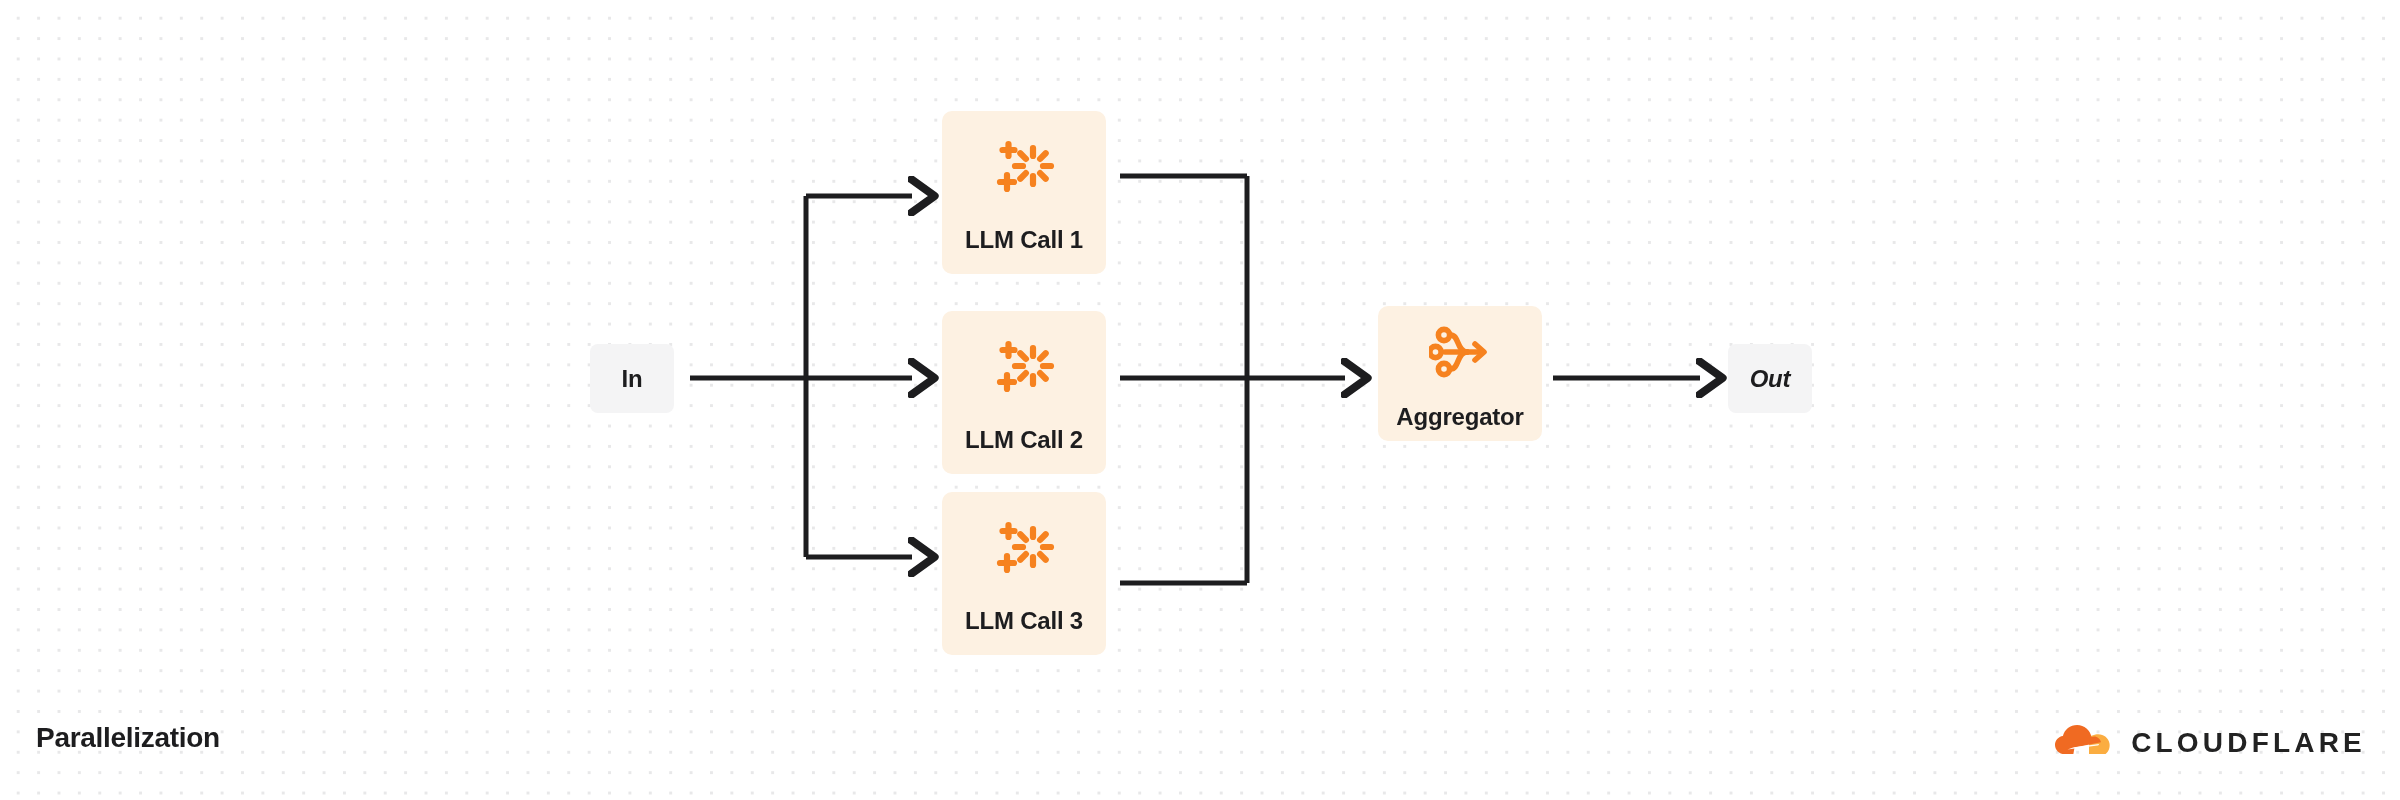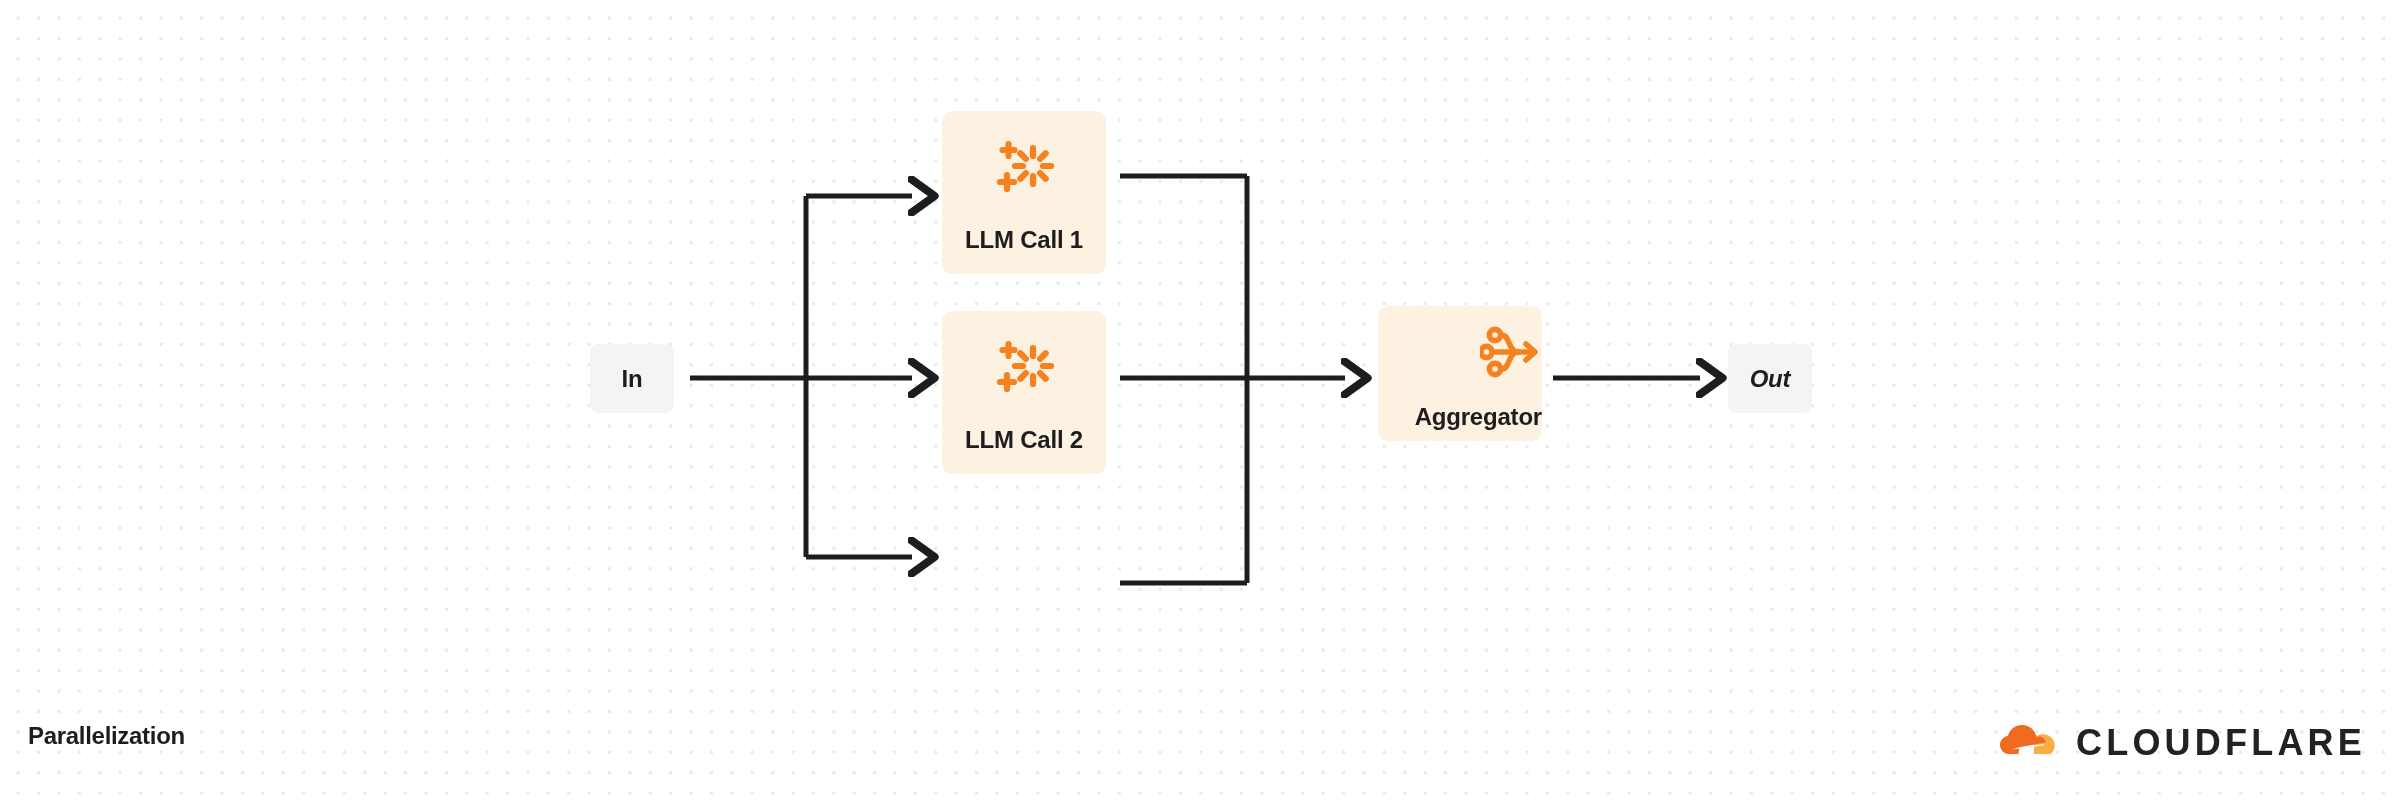--- a/index.html
+++ b/index.html
@@ -57,60 +57,60 @@
     letter-spacing: -0.2px;
     line-height: 1;
   }
 
   .card-node {
     background-color: #fdf1e2;
     border-radius: 10px;
     width: 164px;
   }
   .card-llm { height: 163px; padding-top: 2px; }
-  .card-agg { height: 135px; padding-top: 4px; align-items: flex-end; }
+  .card-agg { height: 135px; padding-top: 4px; }
 
   .card-icon {
     display: block;
   }
   .card-label {
     font-size: 24px;
     font-weight: 700;
     color: #1d1d1f;
     letter-spacing: -0.2px;
     line-height: 1;
     white-space: nowrap;
   }
   .card-llm .card-label { margin-top: 26px; }
   .card-agg .card-label { margin-top: 20px; }
 
   
   #title {
     position: absolute;
-    left: 28px;
+    left: 36px;
     top: 724px;
-    font-size: 24px;
+    font-size: 28px;
     font-weight: 700;
     color: #1d1d1f;
     letter-spacing: -0.3px;
     line-height: 1;
   }
 
   #logo {
     position: absolute;
     right: 34px;
     top: 722px;
     display: flex;
     align-items: center;
     gap: 14px;
     height: 42px;
   }
   #logo-mark { display: block; }
   #logo-word {
-    font-size: 36px;
+    font-size: 28px;
     font-weight: 700;
     color: #222222;
     letter-spacing: 4.2px;
     line-height: 1;
     text-align: center;
   }
 </style>
 </head>
 <body>
 
@@ -195,20 +195,43 @@
           <path d="M 9.5 14 L 21.5 14"></path>
           <path d="M 15.5 8 L 15.5 20"></path>
           <path d="M 7 46 L 21 46"></path>
           <path d="M 14 39 L 14 53"></path>
         </g>
       </svg>
     </span>
     <span class="card-label">LLM Call 2</span>
   </div>
 
+  <div class="node card-node card-llm" style="left:942px; top:492px;">
+    <span class="card-icon">
+      <svg width="62" height="62" viewBox="0 0 62 62" xmlns="http://www.w3.org/2000/svg">
+        <g stroke="#f6821f" stroke-width="6.2" stroke-linecap="round" fill="none">
+          <path d="M 40 12 L 40 20"></path>
+          <path d="M 40 40 L 40 48"></path>
+          <path d="M 22 30 L 30 30"></path>
+          <path d="M 50 30 L 58 30"></path>
+          <path d="M 27.3 17.3 L 32.9 22.9"></path>
+          <path d="M 47.1 37.1 L 52.7 42.7"></path>
+          <path d="M 52.7 17.3 L 47.1 22.9"></path>
+          <path d="M 32.9 37.1 L 27.3 42.7"></path>
+        </g>
+        <g stroke="#f6821f" stroke-width="6.2" stroke-linecap="round" fill="none">
+          <path d="M 9.5 14 L 21.5 14"></path>
+          <path d="M 15.5 8 L 15.5 20"></path>
+          <path d="M 7 46 L 21 46"></path>
+          <path d="M 14 39 L 14 53"></path>
+        </g>
+      </svg>
+    </span>
+    <span class="card-label">LLM Call 3</span>
+  </div>
 
   <div class="node card-node card-agg" style="left:1378px; top:306px;">
     <span class="card-icon">
       <svg width="62" height="58" viewBox="0 0 62 58" xmlns="http://www.w3.org/2000/svg">
         <g stroke="#f6821f" stroke-width="5.6" fill="none" stroke-linecap="round" stroke-linejoin="round">
 
           <path d="M 22 12 C 30 12 28 29 38 29"></path>
 
           <path d="M 22 46 C 30 46 28 29 38 29"></path>
 

